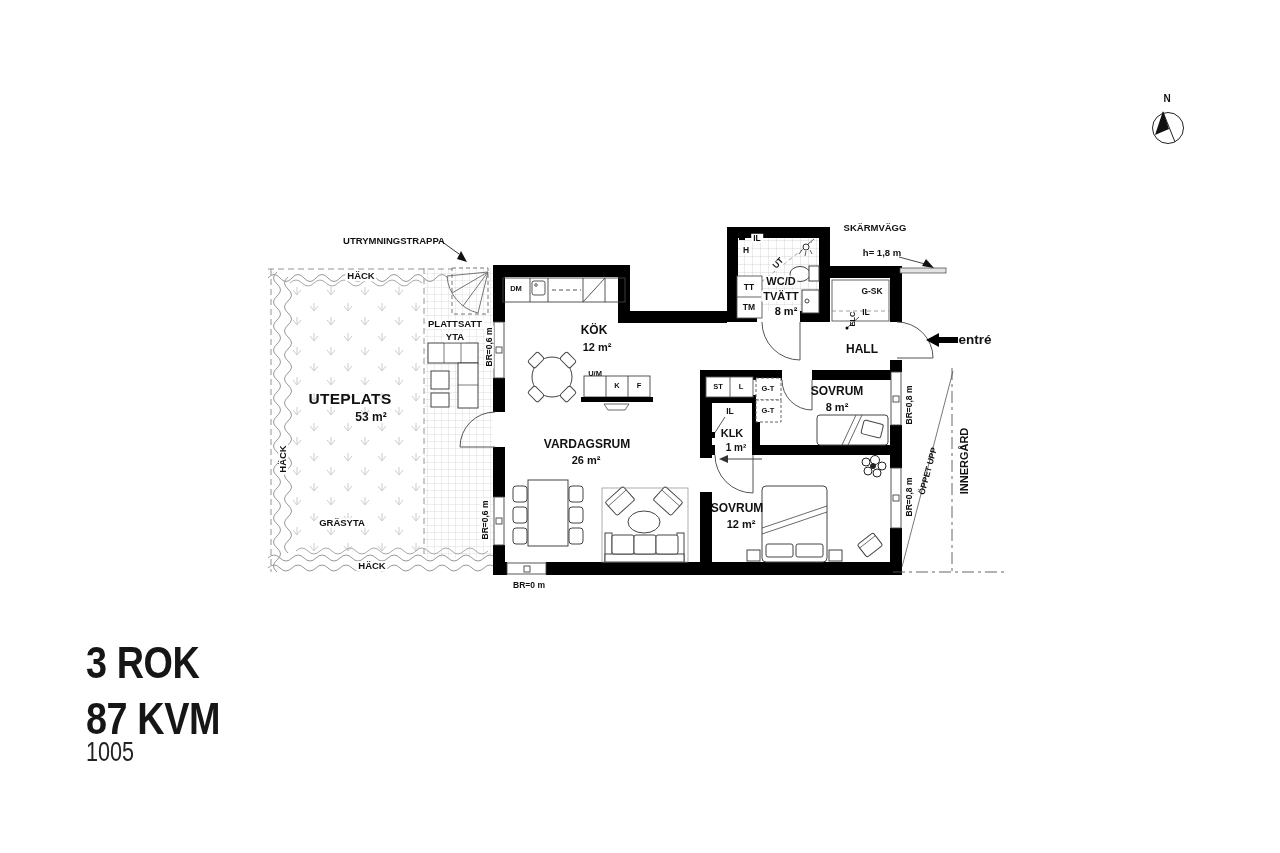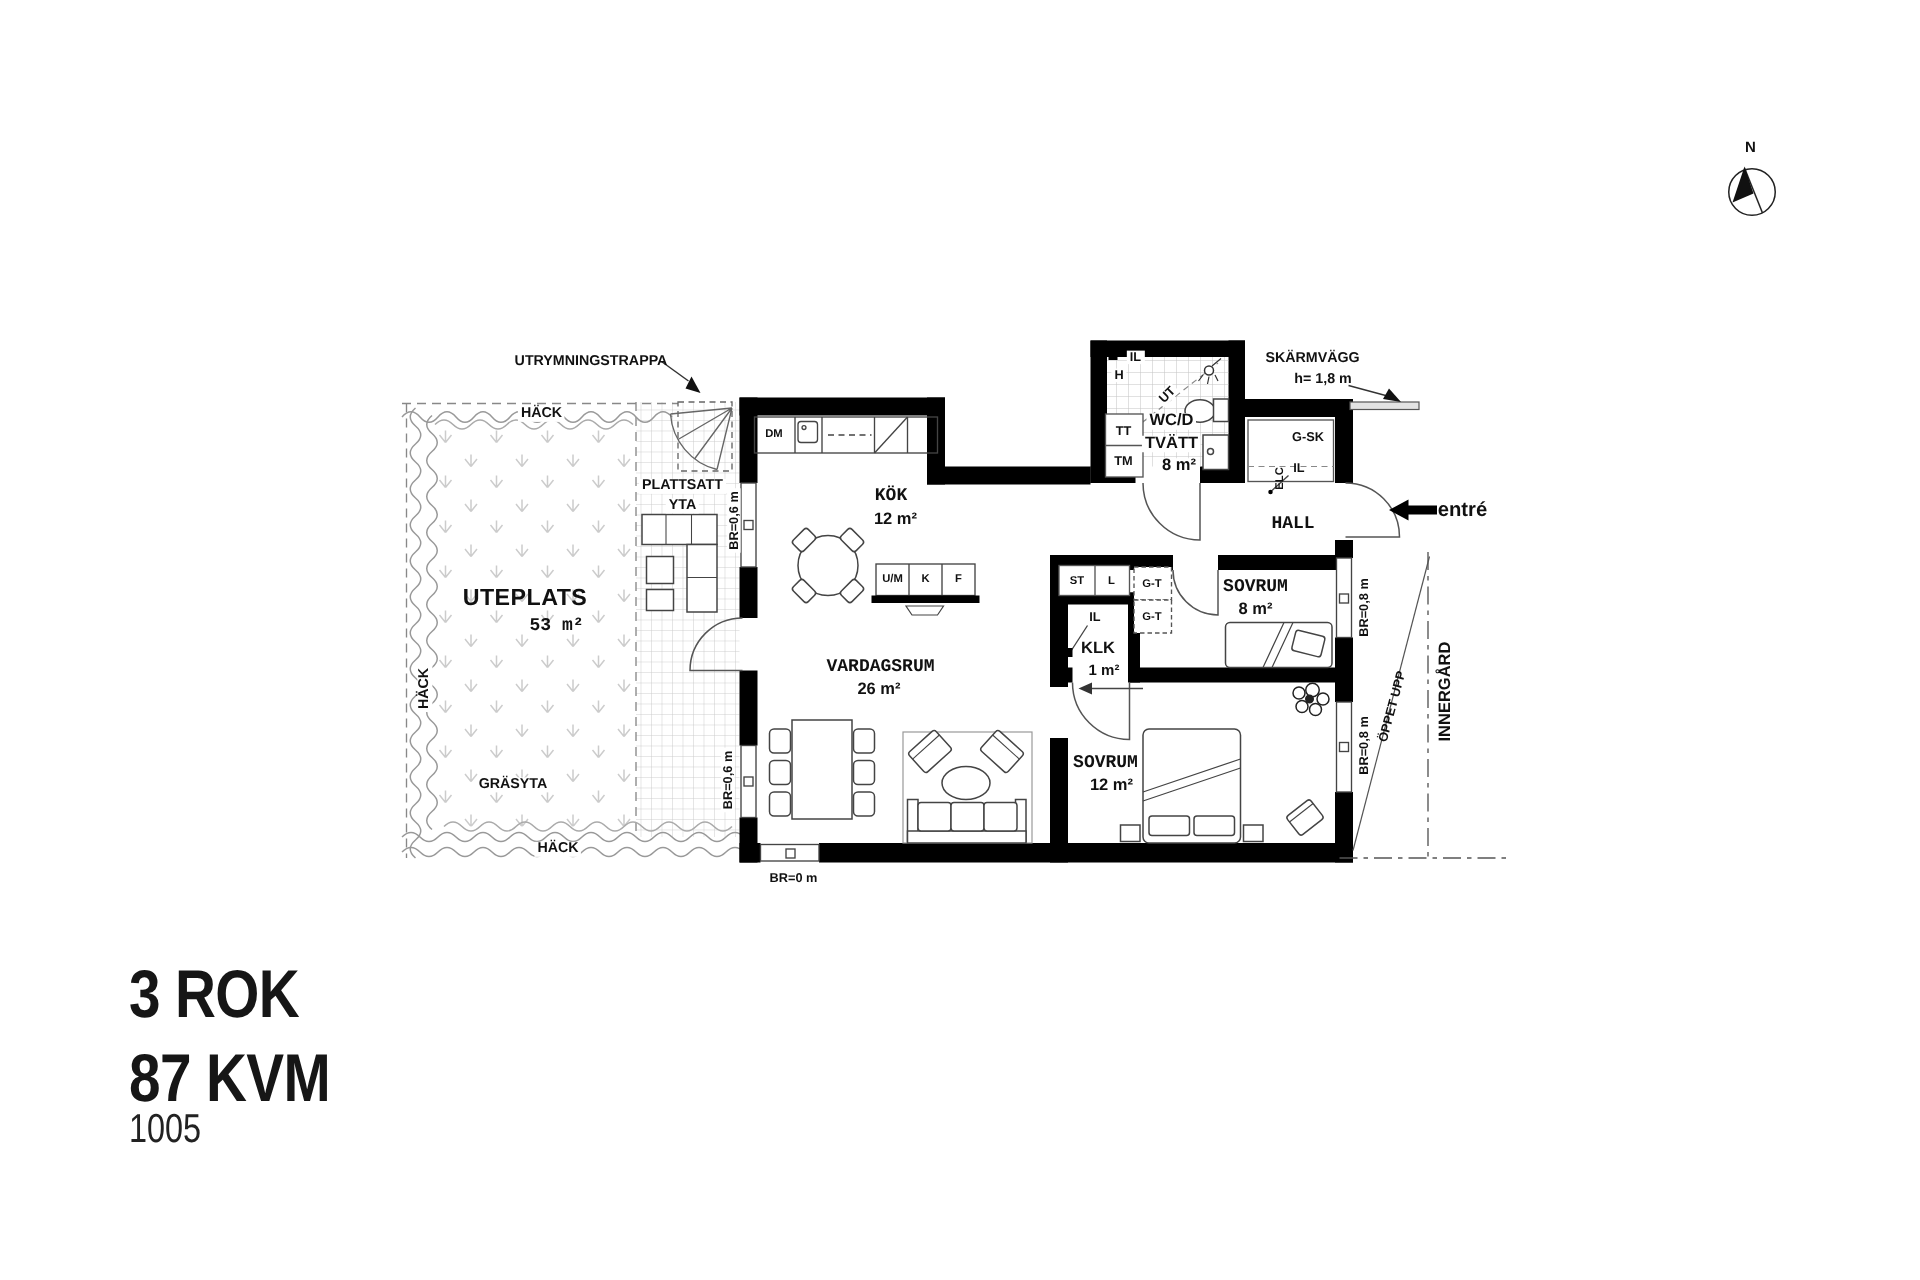--- a/index.html
+++ b/index.html
@@ -7,21 +7,21 @@
        font-family:"Liberation Sans",sans-serif;}
   #plan-svg{position:absolute;left:0;top:0;}
   .plan-label{position:absolute;transform:translate(-50%,-50%);font-weight:bold;color:#111;
               white-space:nowrap;line-height:1;text-align:center;}
   .bg{background:#fff;padding:0 2px;}
   .s7{font-size:7.5px;}
   .s8{font-size:8.5px;}
   .s9{font-size:9.5px;}
   .s10{font-size:10px;}
   .s11{font-size:11px;}
-  .s12{font-size:12px;font-family:Liberation Mono, monospace;}
+  .s12{font-size:12px;}
   .s13{font-size:13.5px;}
   .s15{font-size:15.5px;letter-spacing:.3px;}
   .rot90{transform:translate(-50%,-50%) rotate(-90deg);}
   .rot45{transform:translate(-50%,-50%) rotate(-45deg);}
   .rot75{transform:translate(-50%,-50%) rotate(-75deg);}
   .title-line{position:absolute;left:86px;font-weight:bold;color:#161616;line-height:1;
               transform:scaleX(.84);transform-origin:0 0;letter-spacing:-.5px;}
   #title-1{top:640px;font-size:45px;}
   #title-2{top:696px;font-size:45px;}
   #title-3{top:739px;font-size:27px;font-weight:400;color:#222;transform:scaleX(.8);letter-spacing:0;}
@@ -287,21 +287,21 @@
 
 <div class="plan-label s8 bg rot90" style="left:489px;top:347px">BR=0,6 m</div>
 <div class="plan-label s8 bg rot90" style="left:485px;top:520px">BR=0,6 m</div>
 <div class="plan-label s8" style="left:529px;top:585px">BR=0 m</div>
 <div class="plan-label s8 bg rot90" style="left:909px;top:405px">BR=0,8 m</div>
 <div class="plan-label s8 bg rot90" style="left:909px;top:497px">BR=0,8 m</div>
 
 <div class="plan-label s12" style="left:594px;top:330px">KÖK</div>
 <div class="plan-label s11" style="left:597px;top:347px">12 m²</div>
 <div class="plan-label s7 bg" style="left:516px;top:289px">DM</div>
-<div class="plan-label s7" style="left:595px;top:386px">U/M</div>
+<div class="plan-label s7" style="left:595px;top:374px">U/M</div>
 <div class="plan-label s7" style="left:617px;top:386px">K</div>
 <div class="plan-label s7" style="left:639px;top:386px">F</div>
 
 <div class="plan-label s12" style="left:587px;top:444px">VARDAGSRUM</div>
 <div class="plan-label s11" style="left:586px;top:460px">26 m²</div>
 
 <div class="plan-label s11 bg" style="left:781px;top:281px">WC/D</div>
 <div class="plan-label s11 bg" style="left:781px;top:296px">TVÄTT</div>
 <div class="plan-label s11 bg" style="left:786px;top:311px">8 m²</div>
 <div class="plan-label s8 bg" style="left:749px;top:287px">TT</div>
@@ -323,21 +323,21 @@
 <div class="plan-label s7" style="left:741px;top:387px">L</div>
 
 <div class="plan-label s8" style="left:730px;top:411px">IL</div>
 <div class="plan-label s11" style="left:732px;top:433px">KLK</div>
 <div class="plan-label s10" style="left:736px;top:448px">1 m²</div>
 
 <div class="plan-label s12" style="left:737px;top:508px">SOVRUM</div>
 <div class="plan-label s11" style="left:741px;top:524px">12 m²</div>
 
 <div class="plan-label s13" style="left:975px;top:340px">entré</div>
-<div class="plan-label s9" style="left:875px;top:239px">SKÄRMVÄGG</div>
+<div class="plan-label s9" style="left:875px;top:228px">SKÄRMVÄGG</div>
 <div class="plan-label s9" style="left:882px;top:253px">h= 1,8 m</div>
 <div class="plan-label s8 rot75" style="left:928px;top:471px">ÖPPET UPP</div>
 <div class="plan-label s11 rot90" style="left:964px;top:461px">INNERGÅRD</div>
 
 <div class="plan-label s10" style="left:1167px;top:99px">N</div>
 
 <div class="title-line" id="title-1">3 ROK</div>
 <div class="title-line" id="title-2">87 KVM</div>
 <div class="title-line" id="title-3">1005</div>
 

